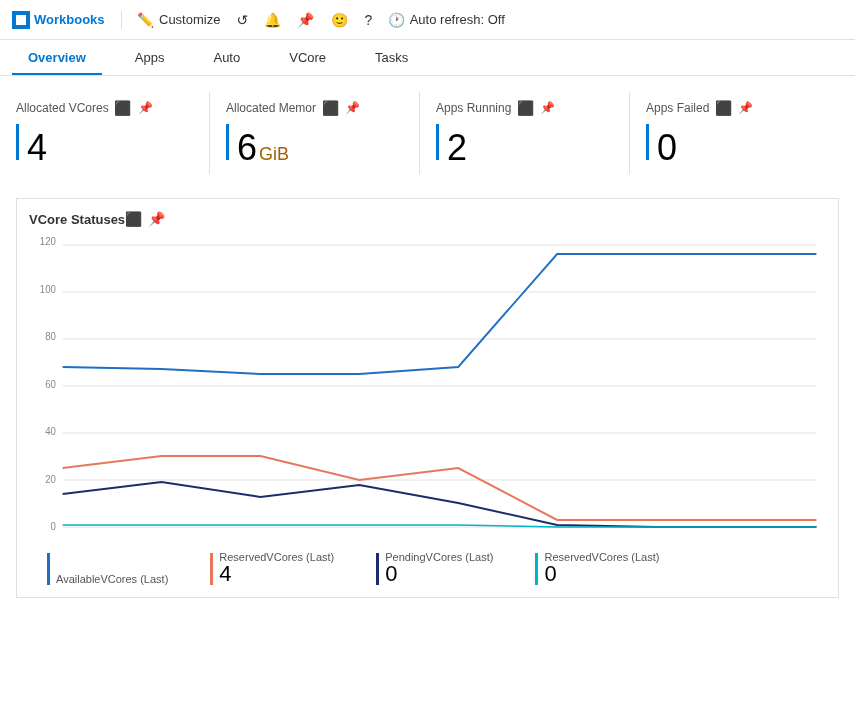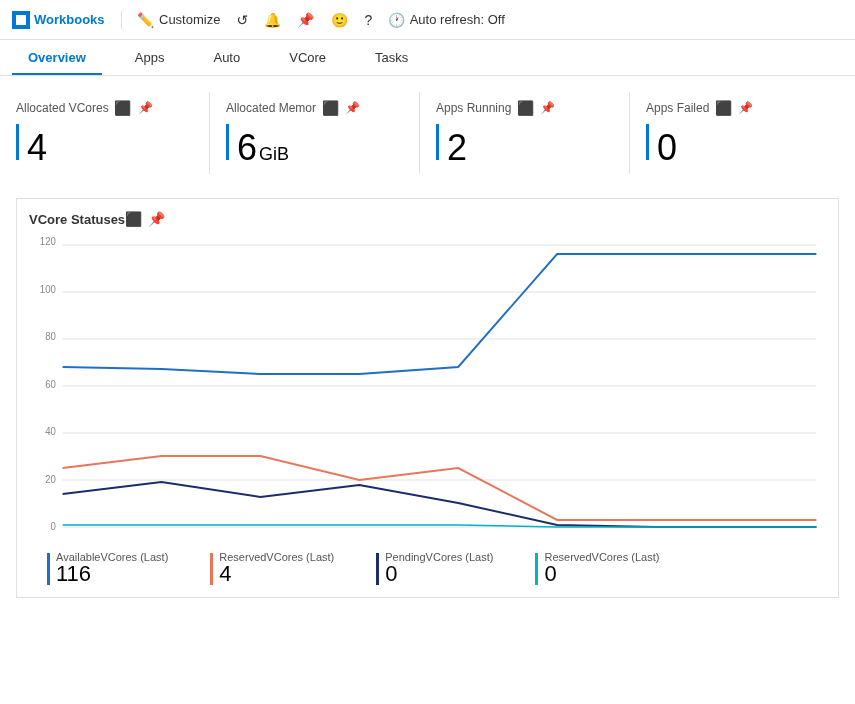--- a/index.html
+++ b/index.html
@@ -88,21 +88,21 @@
     }
     .metric-number {
       font-size: 36px;
       font-weight: 300;
       color: #000;
       line-height: 1;
     }
     .metric-unit {
       font-size: 18px;
       font-weight: 300;
-      color: #000000;
+      color: #a16207;
     }
 
     
     .chart-section {
       border: 1px solid #e0e0e0;
       padding: 12px;
     }
     .chart-header {
       display: flex;
       align-items: center;
@@ -298,21 +298,20 @@
         <polyline points="35,290 138,290 241,290 344,290 447,290 550,292 653,292 756,292 820,292" fill="none" stroke="#00b4c5" stroke-width="1.5"></polyline>
       </svg>
     </div>
 
     <div class="chart-legend">
 
       <div class="legend-item">
         <div class="legend-bar" style="background:#1f6fc5;"></div>
         <div class="legend-info">
           <span class="legend-label">AvailableVCores (Last)</span>
-          <span class="legend-value">116</span>
         </div>
       </div>
 
       <div class="legend-item">
         <div class="legend-bar" style="background:#e8765b;"></div>
         <div class="legend-info">
           <span class="legend-label">ReservedVCores (Last)</span>
           <span class="legend-value">4</span>
         </div>
       </div>

